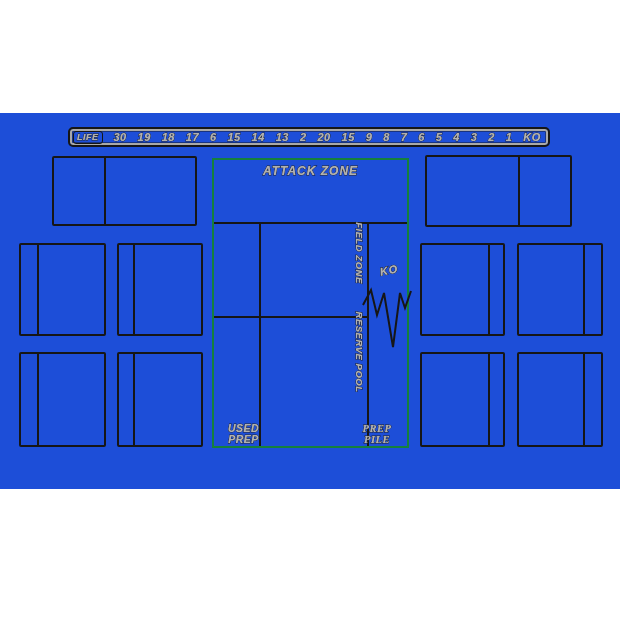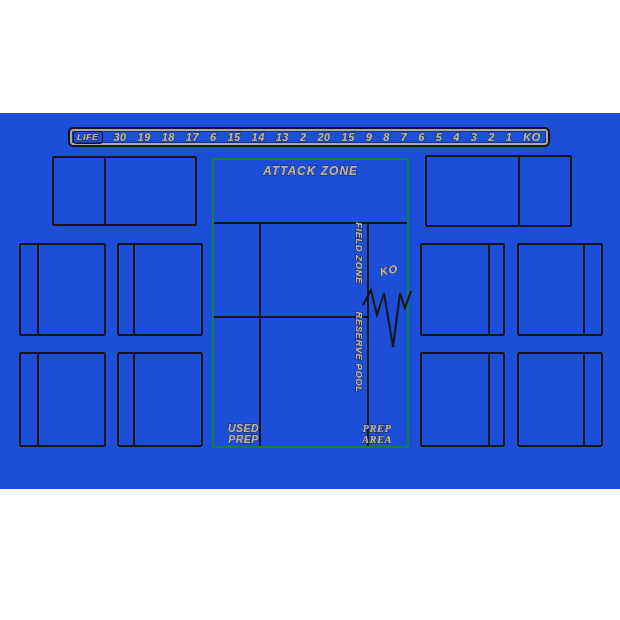--- a/index.html
+++ b/index.html
@@ -150,18 +150,18 @@
     <div class="abs" style="left:0;top:156px;width:45px;height:134px;margin-left:7px;">
       <div class="abs bubble pile-label" style="left:0;bottom:5px;">
         <div>USED</div>
         <div>PREP</div>
       </div>
     </div>
 
     <div class="abs" style="left:141px;top:145px;width:44px;height:145px;font-family:Liberation Serif, serif;">
       <div class="abs bubble pile-label" style="left:0;bottom:5px;width:44px;">
         <div>PREP</div>
-        <div>AREA</div>
+        <div>PILE</div>
       </div>
     </div>
 
   </div>
 </div>
 
 </body></html>

